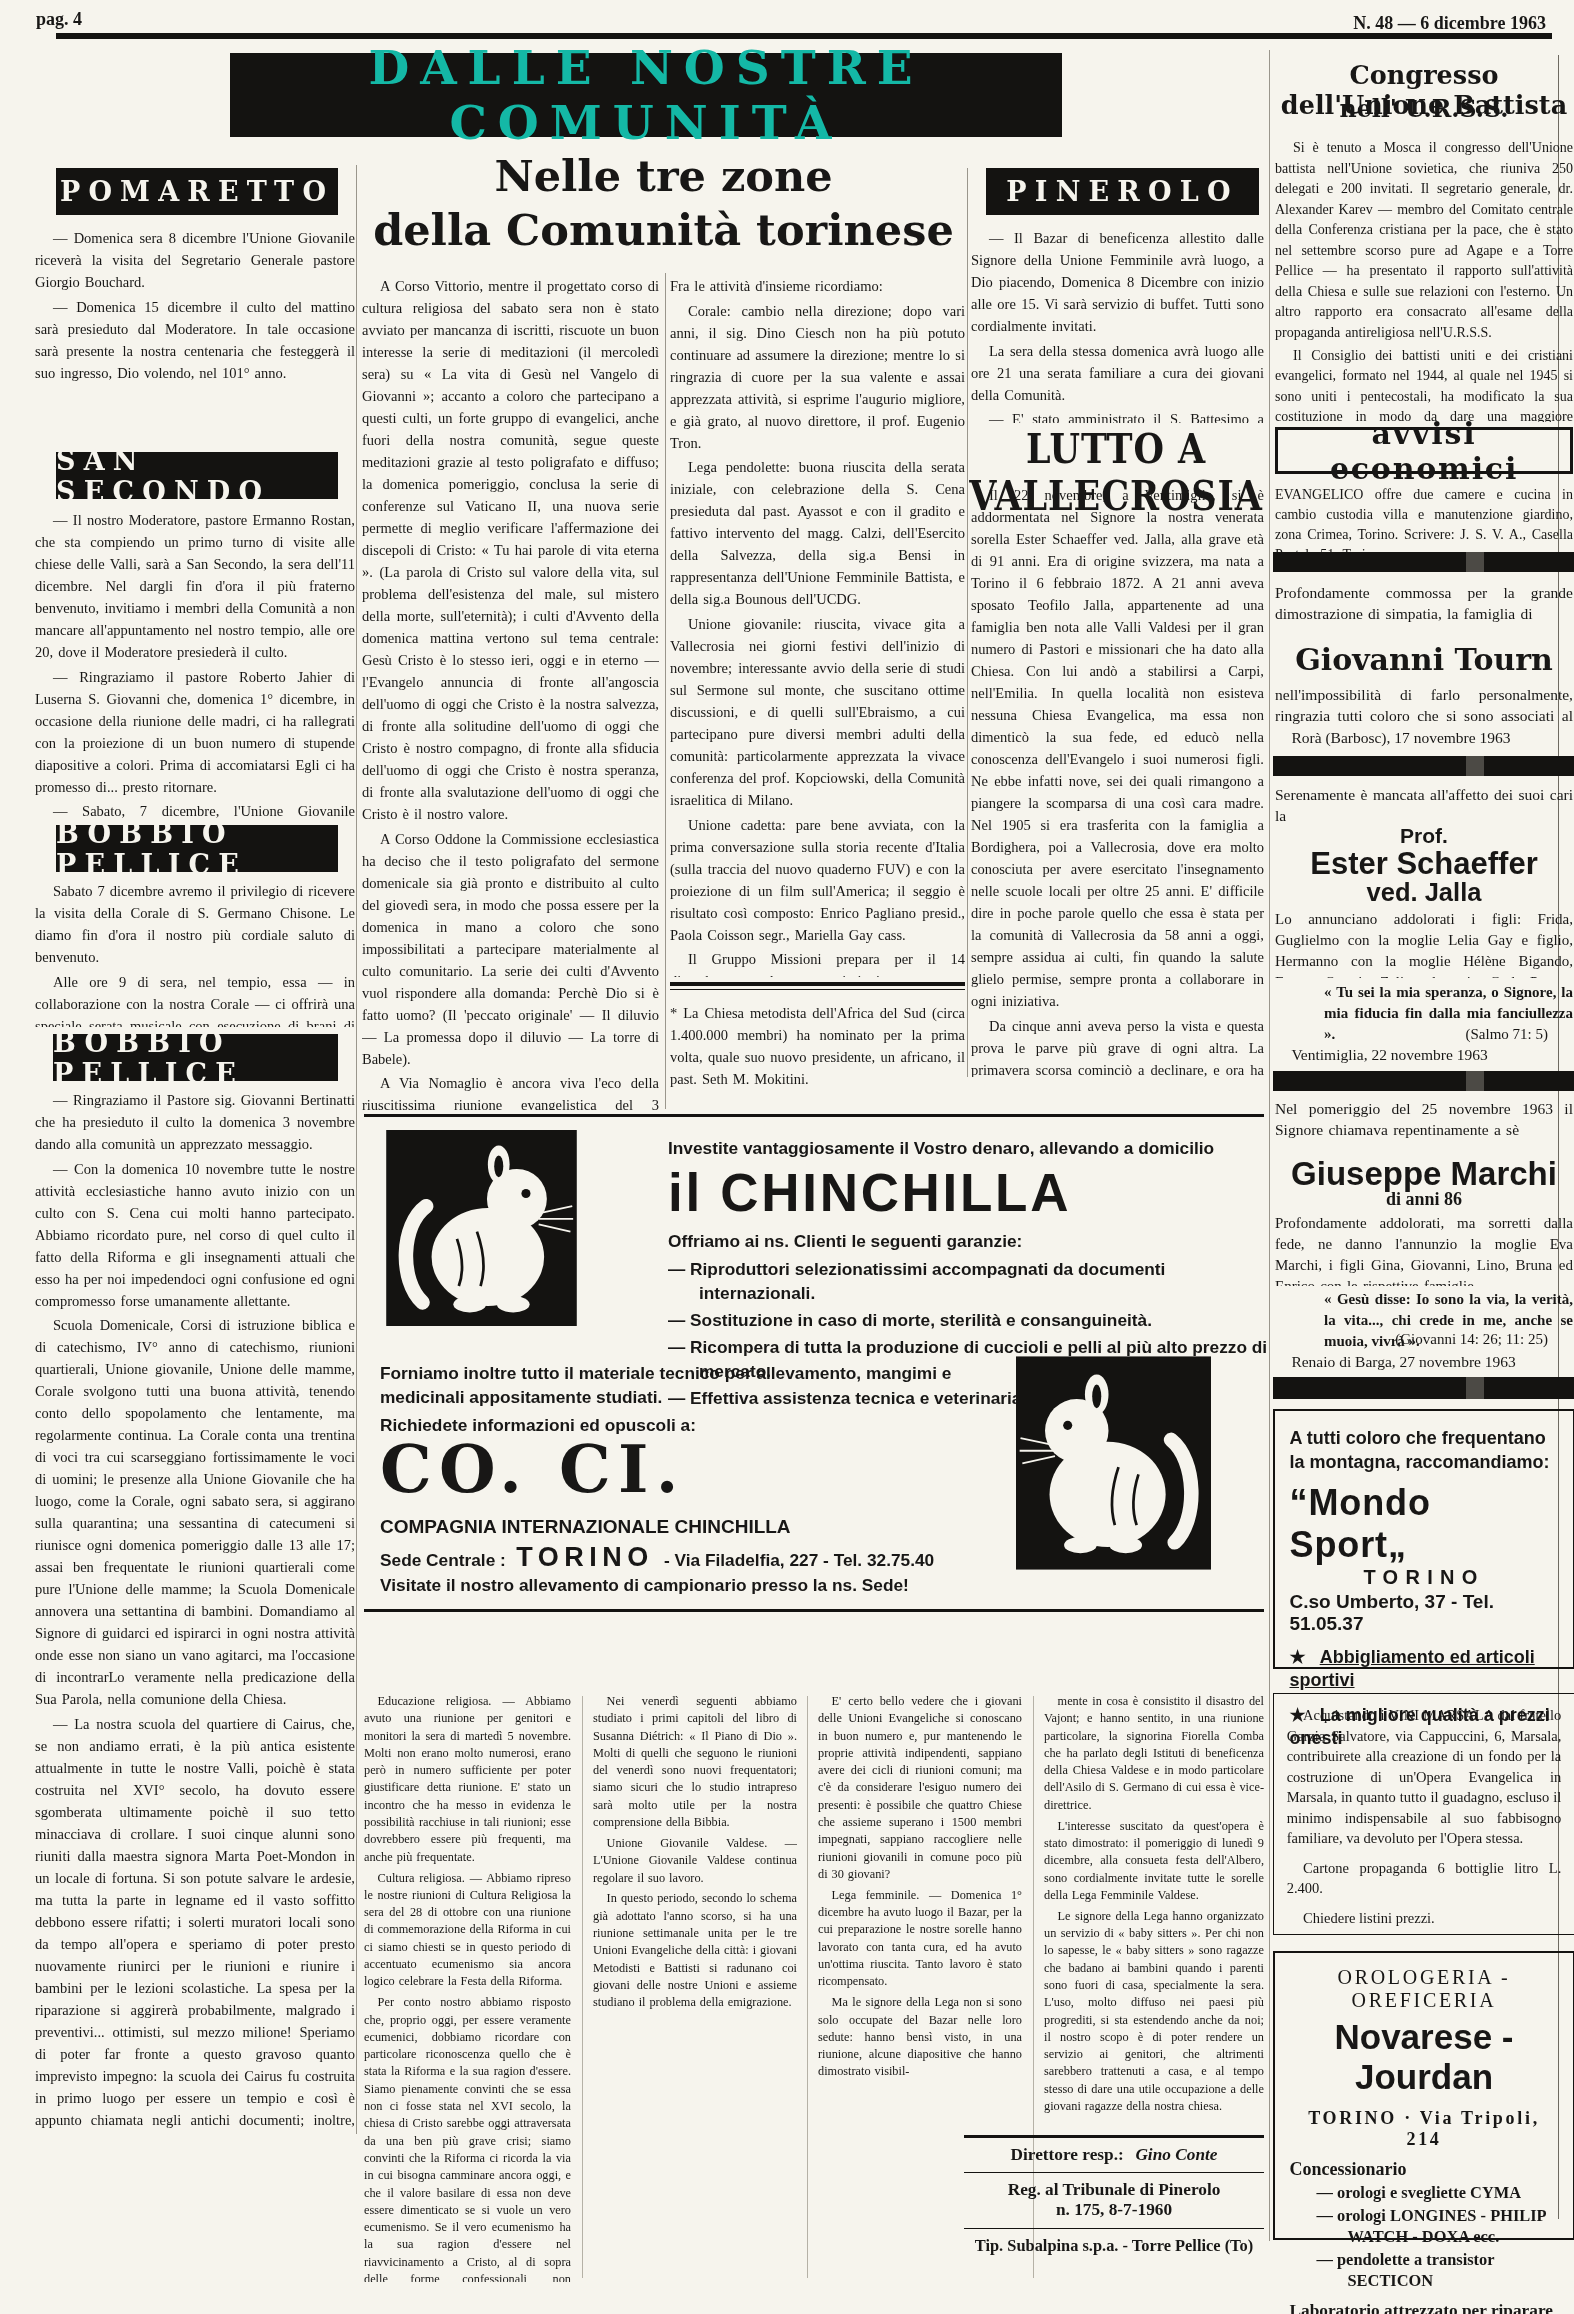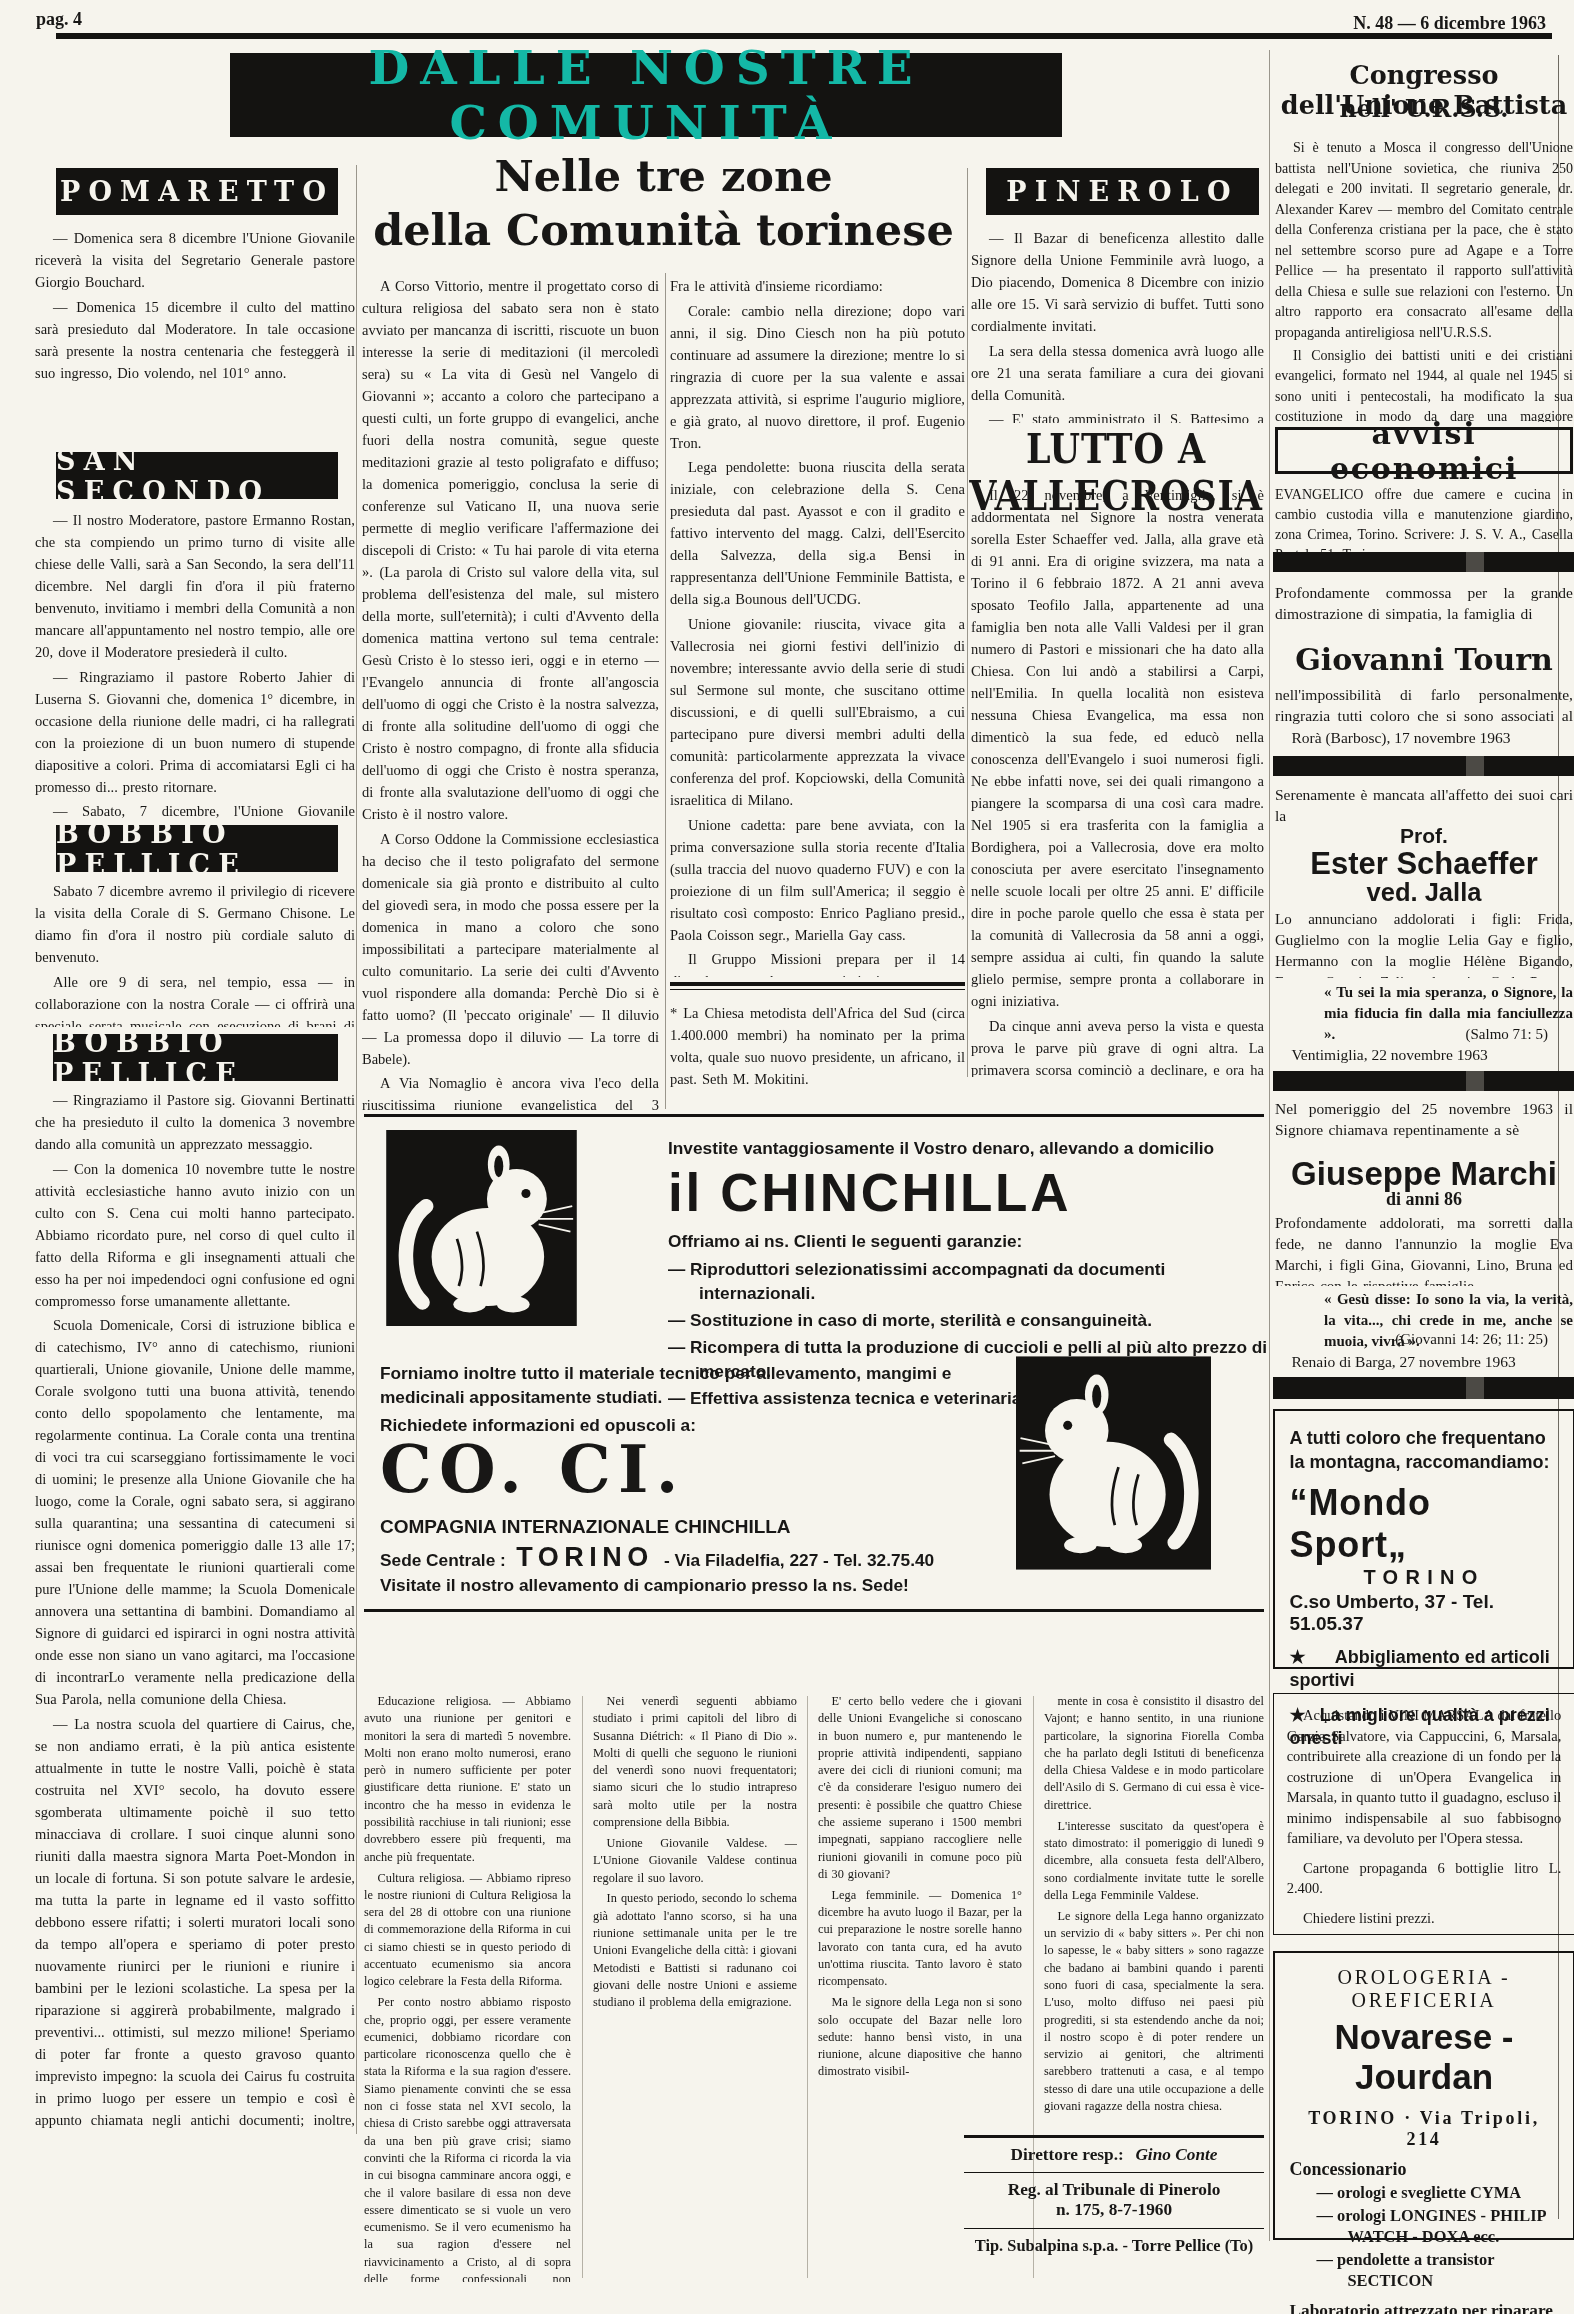--- a/index.html
+++ b/index.html
@@ -177,21 +177,21 @@
   <div class="ob-pd" style="left:1275px;top:1353px;width:298px;">Renaio di Barga, 27 novembre 1963</div>
   <div class="blackbar" style="left:1273px;top:1377px;width:302px;height:22px;"></div>
 
   <div class="ad-box sans" style="left:1273px;top:1409px;width:302px;height:260px;padding:16.4px 14.5px;">
     <div style="font-weight:bold;font-size:18px;line-height:23.6px;">A tutti coloro che frequentano la montagna, raccomandiamo:</div>
     <div style="font-weight:bold;font-size:36px;margin-top:7.3px;letter-spacing:0.9px;">“Mondo Sport„</div>
     <div style="font-weight:bold;font-size:20px;text-align:center;letter-spacing:7.3px;">TORINO</div>
     <div style="font-weight:bold;font-size:19px;margin-top:1.8px;">C.so Umberto, 37 - Tel. 51.05.37</div>
     <div style="margin-top:11px;font-weight:bold;font-size:18px;line-height:23px;">
       <span>★</span>
-      <span style="margin-left:24px;">Abbigliamento ed articoli sportivi</span>
+      <span style="margin-left:9px;text-decoration:underline;">Abbigliamento ed articoli sportivi</span>
     </div>
     <div style="margin-top:12.7px;font-weight:bold;font-size:18px;line-height:23px;">
       <span>★</span>
       <span style="margin-left:9px;">La migliore qualità a prezzi onesti</span>
     </div>
   </div>
 
   <div class="ad-box" style="left:1273px;top:1693px;width:302px;height:242px;border-width:1.8px;padding:11px 12.7px;font-size:14.5px;line-height:20.5px;text-align:justify;">
     <p style="margin:0 0 9px 0;text-indent:16.4px;">Acquistando i VINI MARSALA dal fratello Garzia Salvatore, via Cappuccini, 6, Marsala, contribuirete alla creazione di un fondo per la costruzione di un'Opera Evangelica in Marsala, in quanto tutto il guadagno, escluso il minimo indispensabile al suo fabbisogno familiare, va devoluto per l'Opera stessa.</p>
     <p style="margin:0 0 9px 0;text-indent:16.4px;">Cartone propaganda 6 bottiglie litro L. 2.400.</p>

